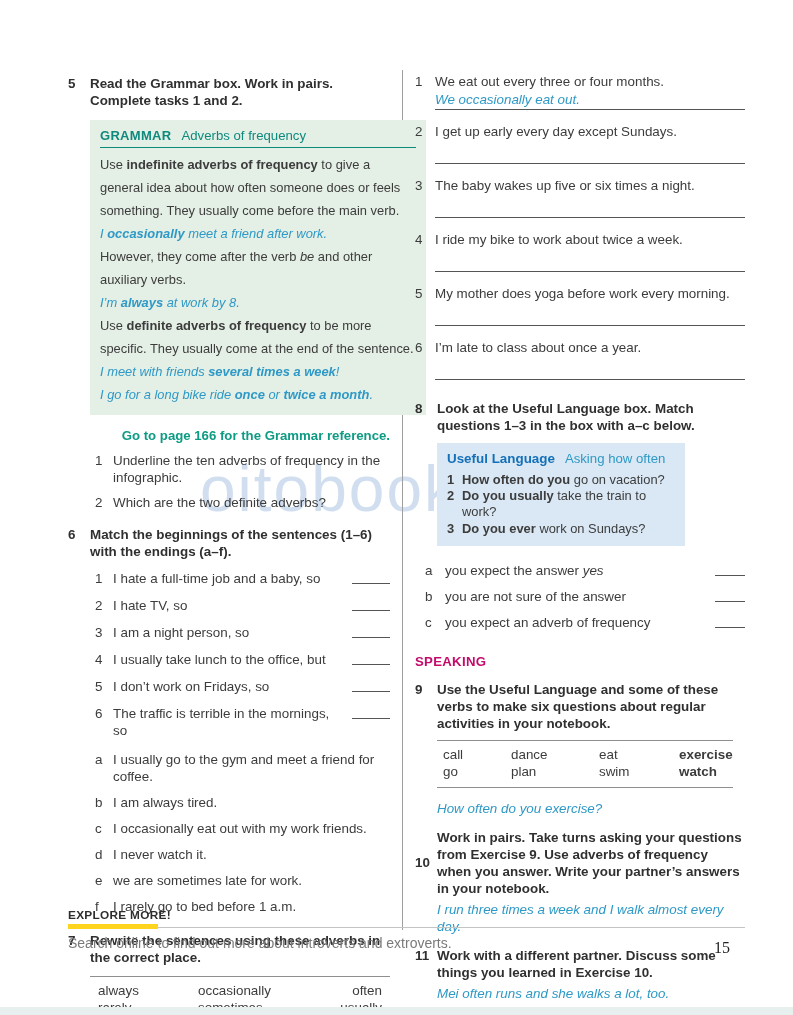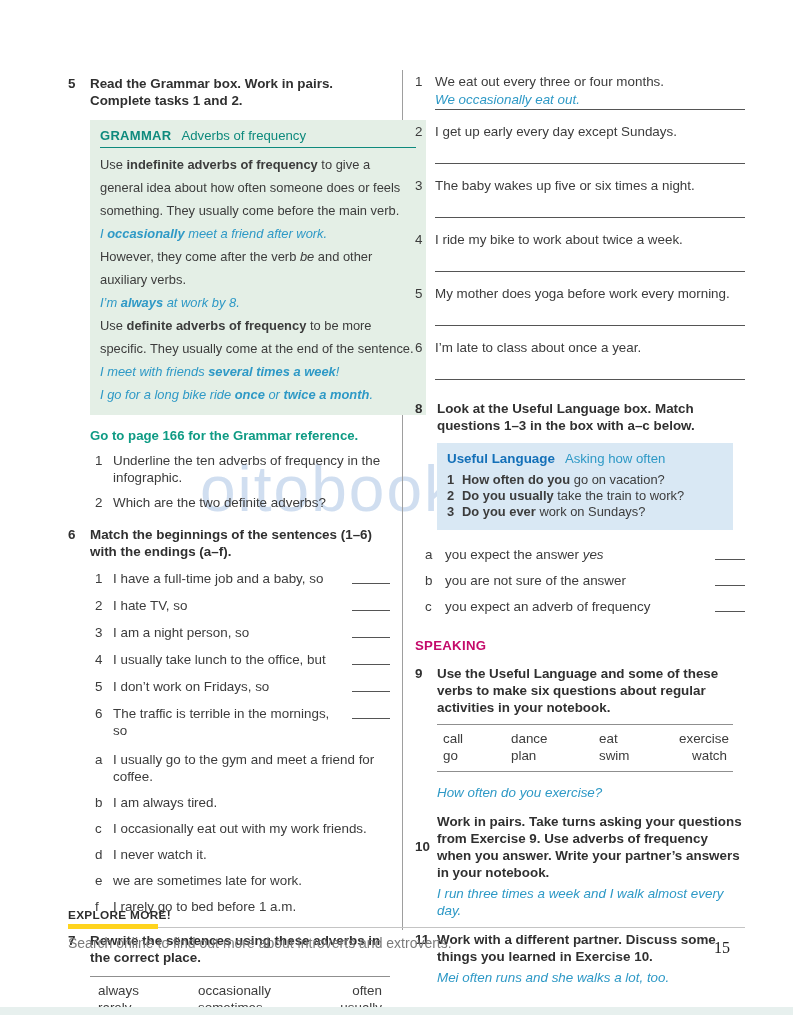--- a/index.html
+++ b/index.html
@@ -27,21 +27,21 @@
   .ex-head .ex-text { flex:1; }
 
   
   .grammar-box { margin:11px 0 0 22px; width:336px; background:#e4efe6; padding:7px 10px 9px 10px; }
   .gbox-head { border-bottom:1.5px solid #0e8a7d; padding-bottom:3px; margin-bottom:5px; }
   .gbox-label { font-weight:700; color:#0e8a7d; font-size:13px; letter-spacing:.3px; margin-right:10px; }
   .gbox-title { color:#0e8a7d; font-size:13.2px; }
   .gl { font-size:12.9px; line-height:23px; color:#3c3c3c; }
   .gl.example { color:#2e99c6; }
 
-  .goto { margin:12px 0 0 22px; font-weight:700; color:#0e9b84; font-size:13.2px; }
+  .goto { margin:12px 0 0 22px; font-weight:700; color:#0e9b84; font-size:13.2px;text-align:right; }
 
   .task { display:flex; margin-left:27px; margin-top:9px; line-height:16.5px; }
   .task .t-num { flex:0 0 18px; }
   .task .t-text { flex:1; }
 
   .ex-block { margin-top:14px; }
 
   
   .m-item { display:flex; margin-left:27px; margin-top:10px; align-items:flex-start; }
   .m-item .num { flex:0 0 18px; }
@@ -51,34 +51,34 @@
   .e-item { display:flex; margin-left:27px; margin-top:9px; }
   .e-item .num { flex:0 0 18px; }
   .e-item .txt { flex:1; }
 
   
   .word-box { margin:10px 0 0 22px; width:300px; border-top:1px solid #8f8f8f; border-bottom:1px solid #8f8f8f; padding:5px 8px 6px 8px; }
   .word-row3 { display:grid; grid-template-columns:100px 130px 1fr; line-height:17.5px; }
   .word-row3 .c3 { text-align:right; }
   .word-box-r { margin:8px 0 0 22px; width:296px; border-top:1px solid #8f8f8f; border-bottom:1px solid #8f8f8f; padding:5px 6px 6px 6px; }
   .word-row4 { display:grid; grid-template-columns:68px 88px 80px 1fr; line-height:17.5px; }
-  .word-row4 .c4 { text-align:right; }
+  .word-row4 .c4 { text-align:left;font-weight:bold; }
 
   
   .r-item { margin-top:13px; }
   .r-row { display:flex; }
   .r-row .num { flex:0 0 20px; }
   .r-row .txt { flex:1; }
   .r-ans { margin-left:20px; color:#2e99c6; font-style:italic; margin-top:1px; }
   .r-line { margin-left:20px; border-bottom:1px solid #555; }
   .r-line.gap { margin-top:23px; }
   .r-line.tight { margin-top:1px; }
 
   
-  .useful-box { margin:9px 0 0 22px; width:296px; background:#d9e8f4; padding:7px 10px 9px 10px; }
+  .useful-box { margin:9px 0 0 22px; width:248px; background:#d9e8f4; padding:7px 10px 9px 10px; }
   .ubox-head { margin-bottom:5px; }
   .ubox-label { font-weight:700; color:#1470b8; font-size:13.4px; margin-right:10px; }
   .ubox-title { color:#2e99c6; font-size:13.2px; }
   .ul-item { display:flex; font-size:12.9px; line-height:16.2px; }
   .ul-item .ul-num { flex:0 0 15px; font-weight:700; }
 
   .abc-item { display:flex; margin-left:10px; margin-top:9px; align-items:flex-start; }
   .abc-item .letter { flex:0 0 20px; }
   .abc-item .txt { flex:1; }
   .abc-item .blank { flex:0 0 30px; border-bottom:1px solid #555; height:14px; margin-left:8px; }
@@ -134,21 +134,21 @@
       <span class="t-text">Which are the two definite adverbs?</span>
     </div>
 
     <div class="ex-head ex-block">
       <span class="ex-num">6</span>
       <span class="ex-text">Match the beginnings of the sentences (1–6) with the endings (a–f).</span>
     </div>
 
     <div class="m-item">
       <span class="num">1</span>
-      <span class="txt">I have a full-time job and a baby, so</span>
+      <span class="txt">I hate a full-time job and a baby, so</span>
       <span class="blank"></span>
     </div>
     <div class="m-item">
       <span class="num">2</span>
       <span class="txt">I hate TV, so</span>
       <span class="blank"></span>
     </div>
     <div class="m-item">
       <span class="num">3</span>
       <span class="txt">I am a night person, so</span>

